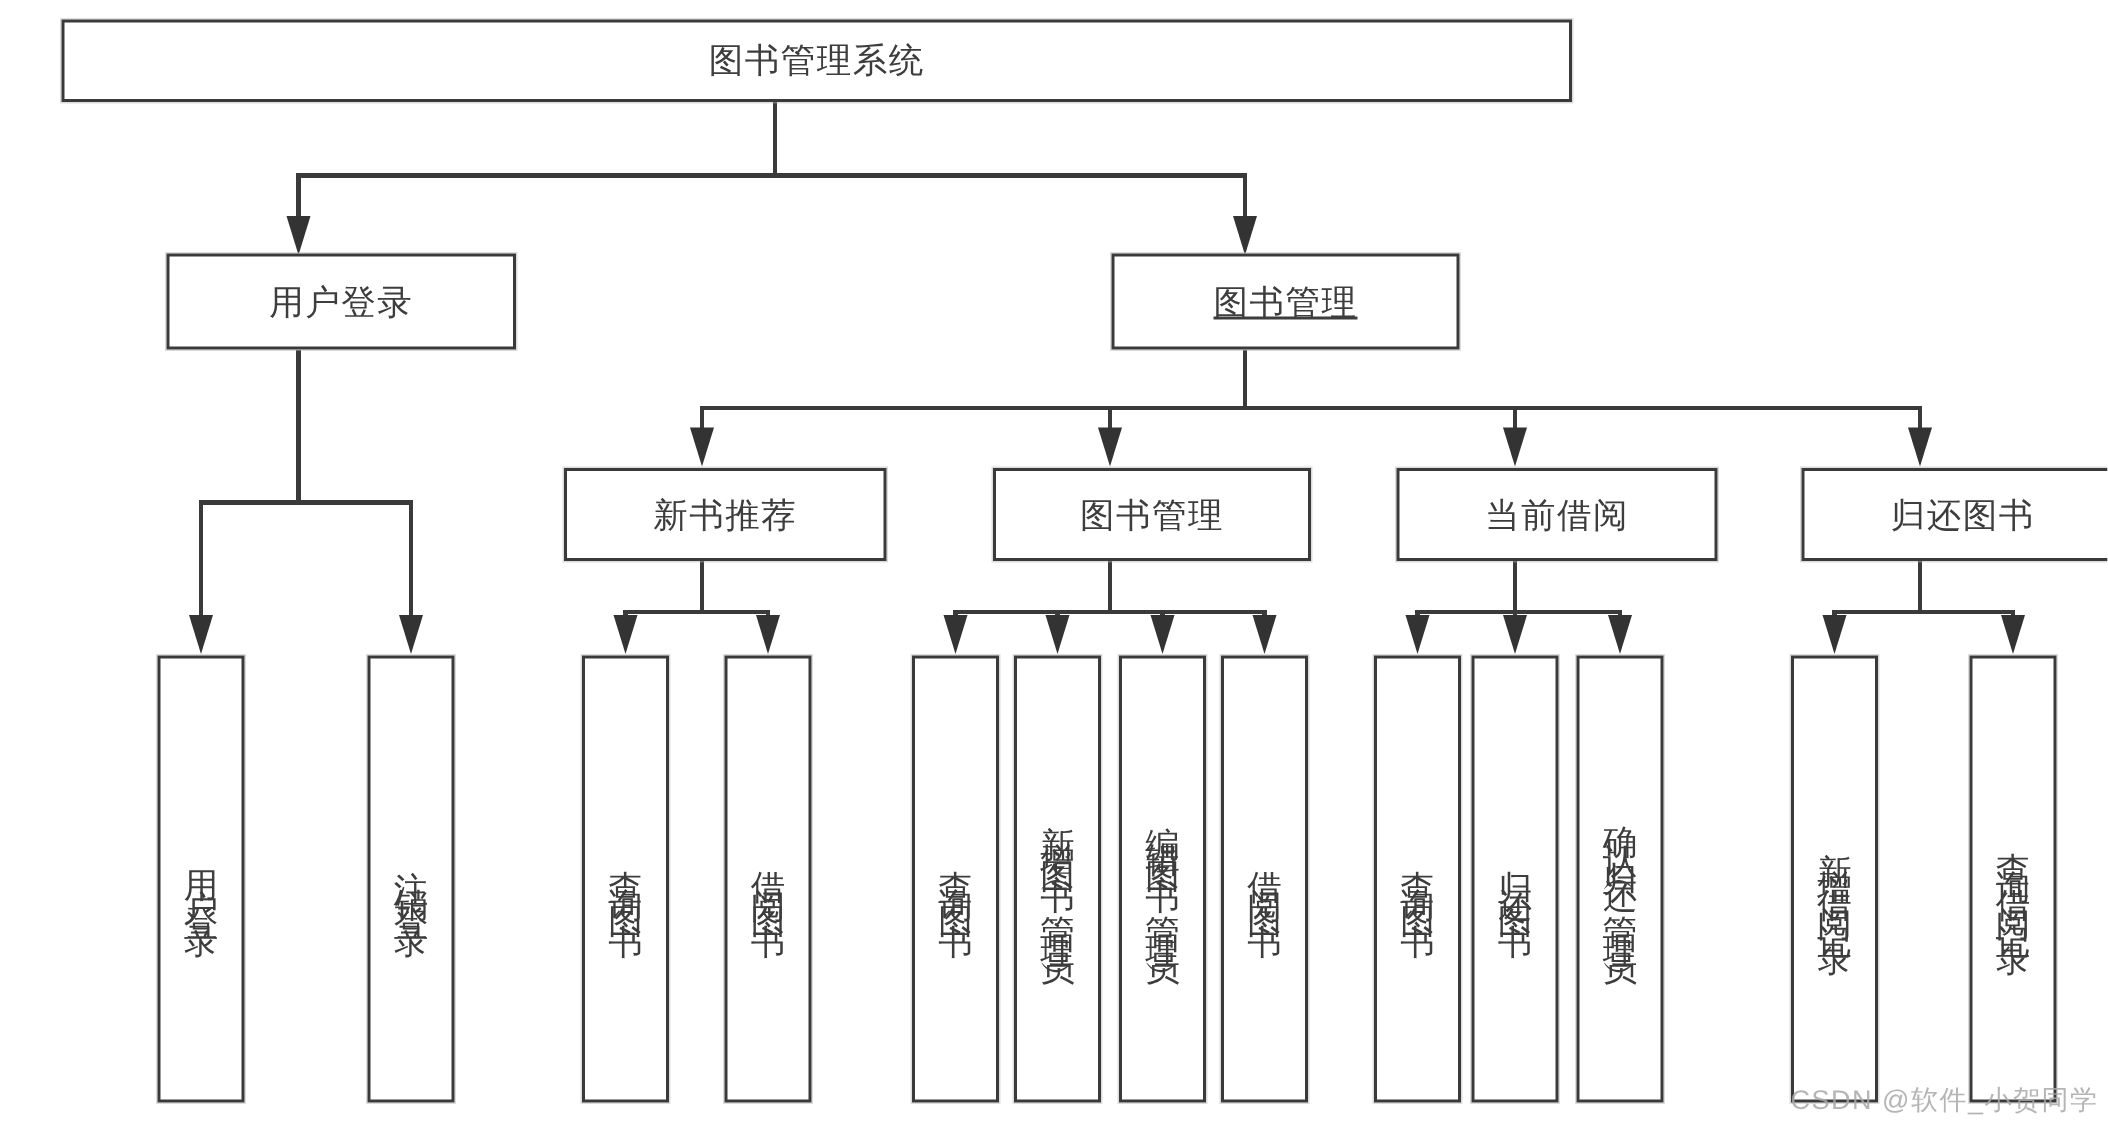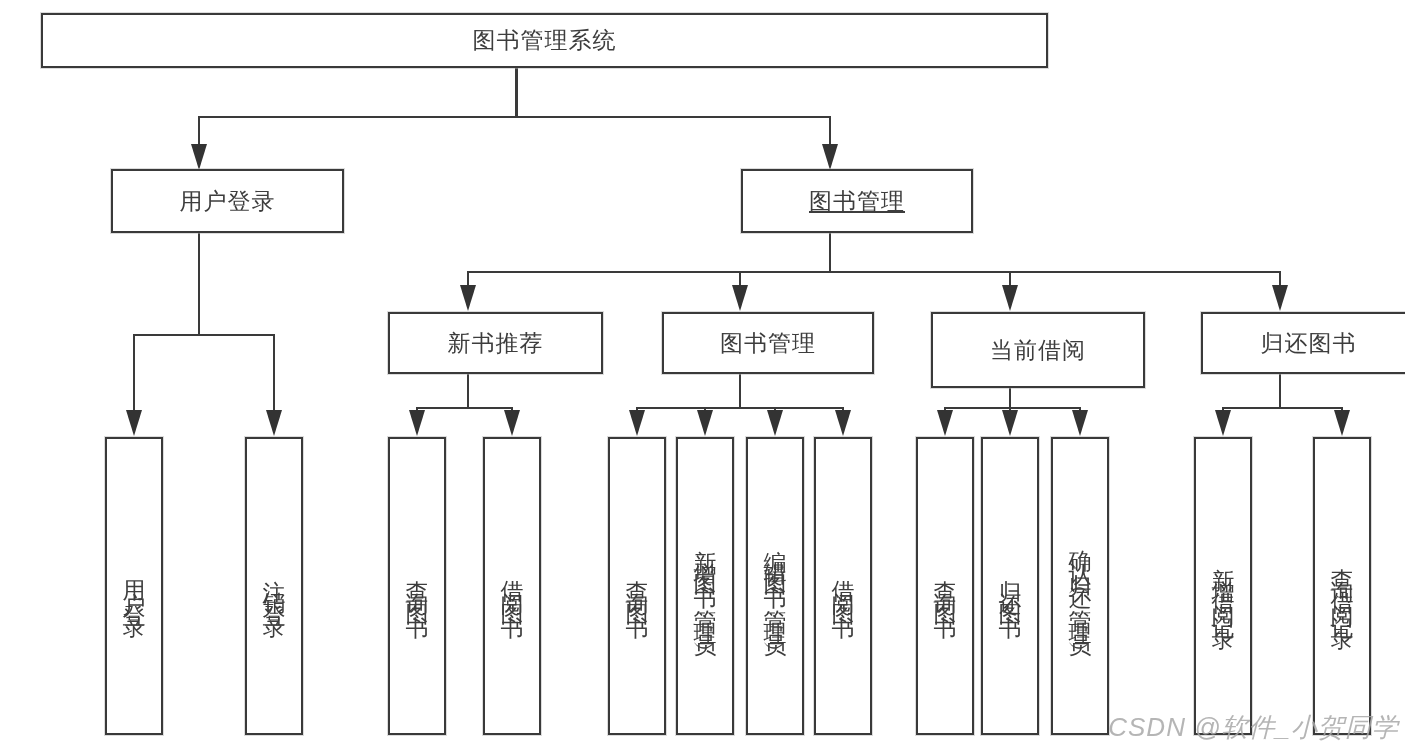--- a/index.html
+++ b/index.html
@@ -54,26 +54,25 @@
     font-size: 23px;
     line-height: 1;
     letter-spacing: 12px;
     color: #3d3d3d;
     z-index: 2;
   }
   #watermark {
     position: absolute;
     right: 6px;
     bottom: 2px;
-    font-size: 26px;
+    font-size: 18px;
     color: rgba(168,168,168,0.85);
     letter-spacing: 1px;
     z-index: 5;
     white-space: nowrap;
-    font-style: italic;
   }
 </style>
 </head>
 <body>
 
 <div id="canvas">
 
   <svg id="wires" viewBox="0 0 1405 747" xmlns="http://www.w3.org/2000/svg">
     <g stroke="#3a3a3a" stroke-width="2.8" fill="none" shape-rendering="crispEdges">
 
@@ -112,23 +111,23 @@
       <polygon points="1215,410 1231,410 1223,436"></polygon>
       <polygon points="1334,410 1350,410 1342,436"></polygon>
     </g>
   </svg>
 
   <div class="hnode" style="left:13px; top:13px; width:1007px; height:55px;">图书管理系统</div>
 
   <div class="hnode" style="left:83px; top:169px; width:233px; height:64px;">用户登录</div>
   <div class="hnode" style="left:713px; top:169px; width:232px; height:64px;text-decoration:underline;">图书管理</div>
 
-  <div class="hnode" style="left:360px; top:312px; width:215px; height:62px;">新书推荐</div>
+  <div class="hnode" style="left:348px; top:312px; width:215px; height:62px;">新书推荐</div>
   <div class="hnode" style="left:634px; top:312px; width:212px; height:62px;">图书管理</div>
-  <div class="hnode" style="left:903px; top:312px; width:214px; height:76px;">当前借阅</div>
+  <div class="hnode" style="left:903px; top:312px; width:214px; height:62px;">当前借阅</div>
   <div class="hnode" style="left:1173px; top:312px; width:215px; height:62px;">归还图书</div>
 
   <div class="vnode" style="left:105px;">用户登录</div>
   <div class="vnode" style="left:245px;">注销登录</div>
   <div class="vnode" style="left:388px;">查询图书</div>
   <div class="vnode" style="left:483px;">借阅图书</div>
   <div class="vnode" style="left:608px;">查询图书</div>
   <div class="vnode" style="left:676px;">新增图书（管理员）</div>
   <div class="vnode" style="left:746px;">编辑图书（管理员）</div>
   <div class="vnode" style="left:814px;">借阅图书</div>

